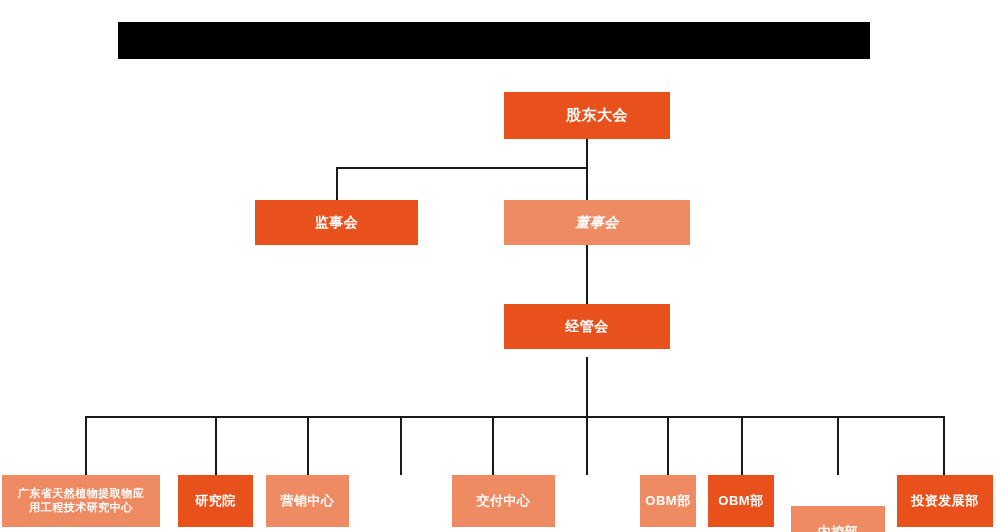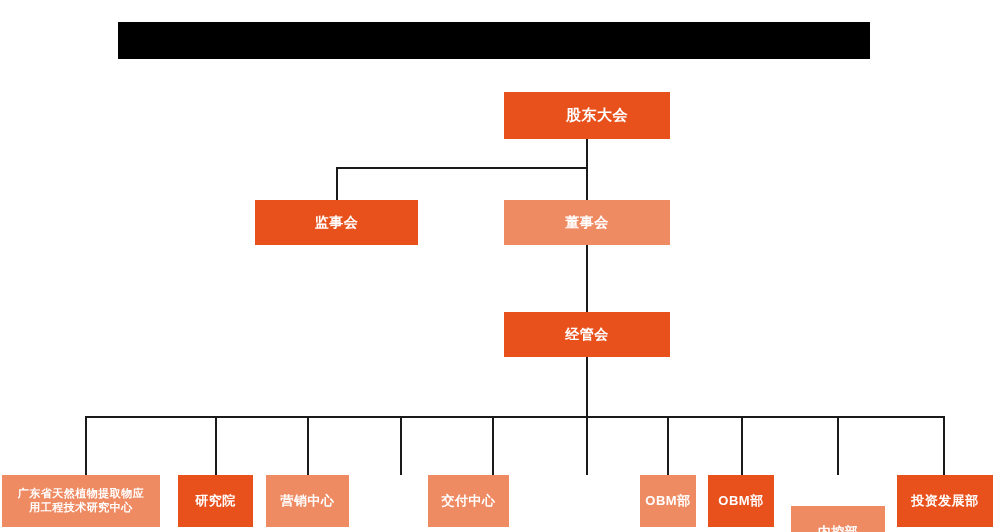--- a/index.html
+++ b/index.html
@@ -71,27 +71,27 @@
   <div class="conn v" style="left:492px;top:416px;height:59px;"></div>
   <div class="conn v" style="left:586px;top:416px;height:59px;"></div>
   <div class="conn v" style="left:667px;top:416px;height:59px;"></div>
   <div class="conn v" style="left:741px;top:416px;height:59px;"></div>
   <div class="conn v" style="left:837px;top:416px;height:59px;"></div>
   <div class="conn v" style="left:943px;top:416px;height:59px;"></div>
 
   <div class="node dark t1" style="left:504px;top:92px;width:166px;height:47px;padding-left:20px;">股东大会</div>
 
   <div class="node dark t2" style="left:255px;top:200px;width:163px;height:45px;">监事会</div>
-  <div class="node light t2" style="left:504px;top:200px;width:166px;height:45px;">董事会</div>
+  <div class="node light t2" style="left:504px;top:200px;width:186px;height:45px;font-style:italic;">董事会</div>
 
-  <div class="node dark t2" style="left:504px;top:312px;width:166px;height:45px;">经管会</div>
+  <div class="node dark t2" style="left:504px;top:304px;width:166px;height:45px;">经管会</div>
 
   <div class="node light t4" style="left:2px;top:475px;width:158px;height:52px;padding:0 6px;">广东省天然植物提取物应
 用工程技术研究中心</div>
   <div class="node dark t3" style="left:178px;top:475px;width:75px;height:52px;">研究院</div>
   <div class="node light t3" style="left:266px;top:475px;width:83px;height:52px;">营销中心</div>
-  <div class="node light t3" style="left:428px;top:475px;width:81px;height:52px;">交付中心</div>
+  <div class="node light t3" style="left:452px;top:475px;width:103px;height:52px;">交付中心</div>
   <div class="node light t3" style="left:640px;top:475px;width:56px;height:52px;">OBM部</div>
   <div class="node dark t3" style="left:708px;top:475px;width:66px;height:52px;">OBM部</div>
   <div class="node light t3" style="left:791px;top:475px;width:94px;height:52px;margin-top:31px;">内控部</div>
   <div class="node dark t3" style="left:897px;top:475px;width:96px;height:52px;">投资发展部</div>
 
 </div>
 
 </body></html>

